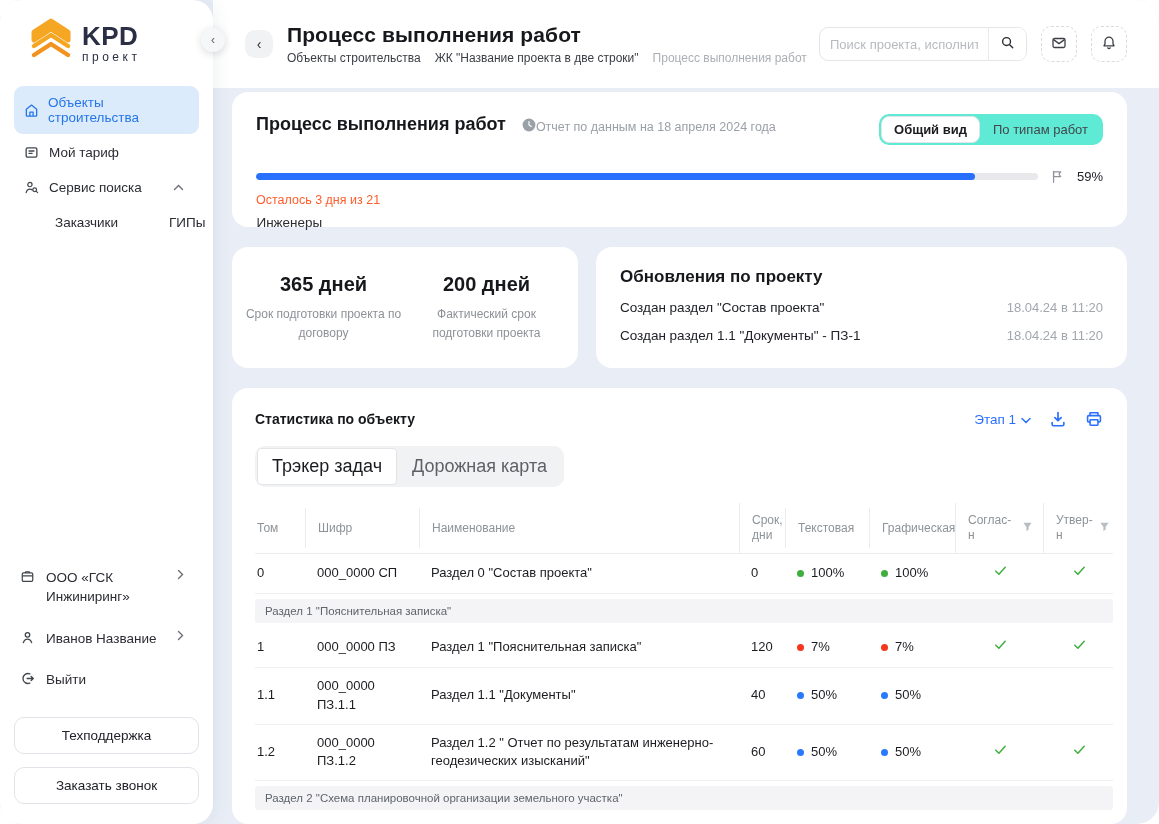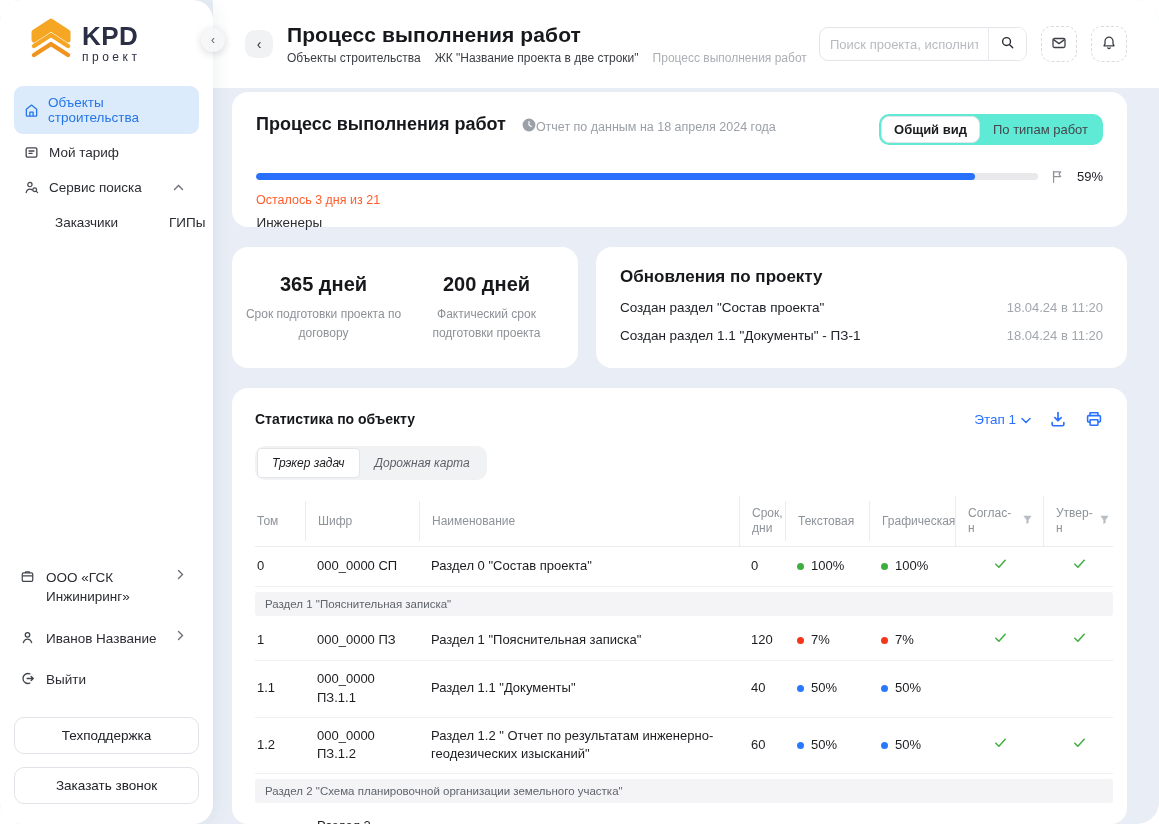--- a/index.html
+++ b/index.html
@@ -86,21 +86,21 @@
   .update-date { margin-left:auto; color:#a2a7ad; font-size:13px; }
 
   
   .stats-obj-card { padding:22px 24px 0 23px; flex:1; overflow:hidden; }
   .so-head { display:flex; align-items:center; }
   .so-title { font-size:14px; font-weight:700; color:#17181c; }
   .so-controls { margin-left:auto; display:flex; align-items:center; gap:18px; color:#2970ff; }
   .stage-select { display:flex; align-items:center; gap:5px; font-size:13.5px; cursor:pointer; }
   .so-icon { display:flex; cursor:pointer; }
   .tabs { margin-top:18px; display:inline-flex; background:#f1f2f4; border-radius:10px; padding:2px; }
-  .tabs .seg { padding:8px 15px; font-size:12px; color:#5d6167; border-radius:4px; cursor:pointer; white-space:nowrap;font-style:italic; }
+  .tabs .seg { padding:8px 15px; font-size:18px; color:#5d6167; border-radius:4px; cursor:pointer; white-space:nowrap; }
   .tabs .seg.active { background:#fff; border:1px solid #e2e4e8; color:#1b1c20; padding:7px 14px; }
 
   
   .table { margin-top:16px; width:858px; font-size:13px; color:#1c1d21; }
   .t-row { display:grid; grid-template-columns:50px 114px 320px 46px 84px 86px 88px 1fr; align-items:center; }
   .t-head { color:#8d9399; font-size:12px; border-bottom:1px solid #ececef; }
   .t-head .t-cell { display:flex; align-items:center; gap:6px; padding:10px 10px 10px 12px; min-height:40px; line-height:1.25; }
   .t-head .t-cell + .t-cell { border-left:1px solid #ececef; }
   .t-head .t-cell:first-child { padding-left:2px; }
   .t-body .t-row { border-bottom:1px solid #f0f0f2; }

